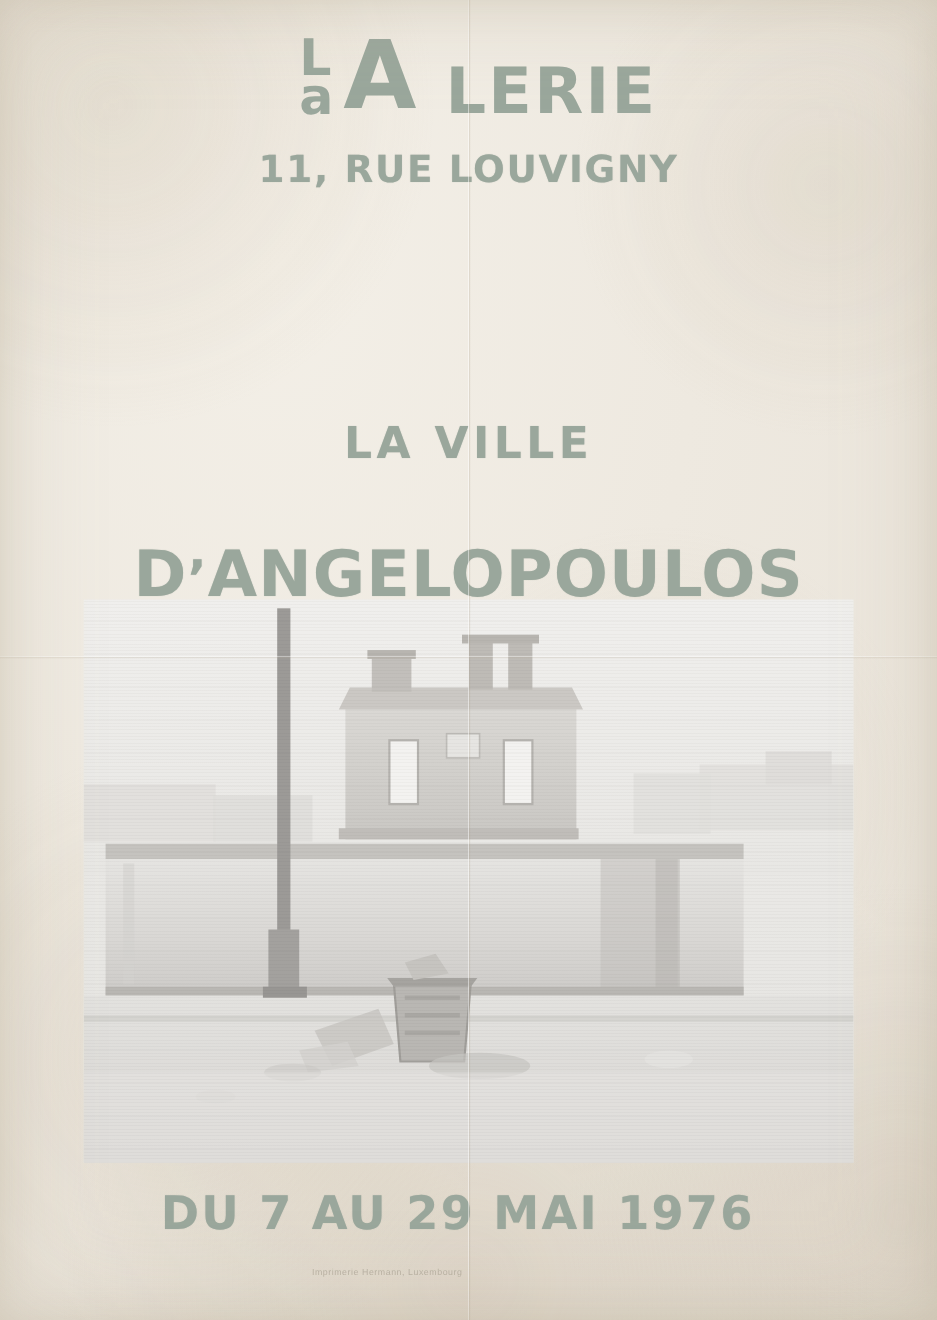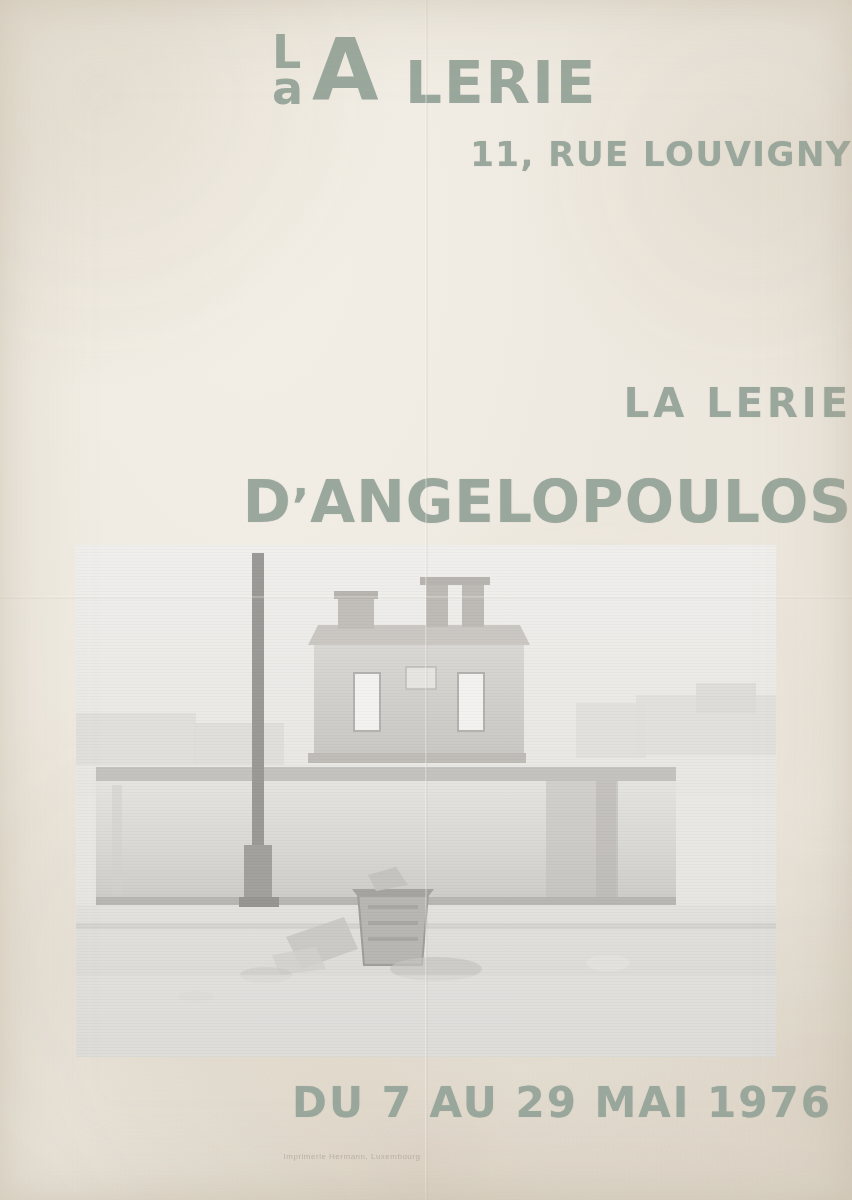--- a/index.html
+++ b/index.html
@@ -69,21 +69,21 @@
     background: linear-gradient(to bottom,
       rgba(255,255,255,0.0) 0%,
       rgba(255,255,255,0.7) 35%,
       rgba(172,160,140,0.30) 60%,
       rgba(255,255,255,0.0) 100%);
     opacity: 0.7;
   }
 
   .ink {
     color: #9aa79c;
-    text-align: right;
+    text-align: center;
     font-family: "DejaVu Sans", sans-serif;
     font-weight: 700;
     letter-spacing: 1px;
     text-shadow: 0 0 1px rgba(150,162,150,0.45);
   }
 
   
   #masthead {
     position: absolute;
     top: 18px;
@@ -140,21 +140,21 @@
     position: absolute;
     top: 380px;
     left: 0;
     width: 852px;
   }
   .title-line1 {
     font-size: 40px;
     letter-spacing: 4px;
   }
   .title-line2 {
-    margin-top: 42px;
+    margin-top: 62px;
     font-size: 58px;
     letter-spacing: 1px;
   }
   .title-line2 .apost { font-size: 46px; }
 
   
   #artwork {
     position: absolute;
     left: 76px;
     top: 545px;
@@ -210,21 +210,21 @@
         <span>L</span>
         <span class="l2">a</span>
       </div>
       <div class="logo-big-a">A</div>
       <div class="logo-lerie">LERIE</div>
     </div>
     <div class="ink address">11, RUE LOUVIGNY</div>
   </div>
 
   <div id="title-block">
-    <div class="ink title-line1">LA LERIE</div>
+    <div class="ink title-line1">LA VILLE</div>
     <div class="ink title-line2">
       <span>D</span><span class="apost">’</span><span>ANGELOPOULOS</span>
     </div>
   </div>
 
   <div id="artwork">
     <svg width="700" height="512" viewBox="0 0 700 512" xmlns="http://www.w3.org/2000/svg">
       <defs>
         <linearGradient id="sky" x1="0" y1="0" x2="0" y2="1">
           <stop offset="0%" stop-color="#f2efe8"></stop>

